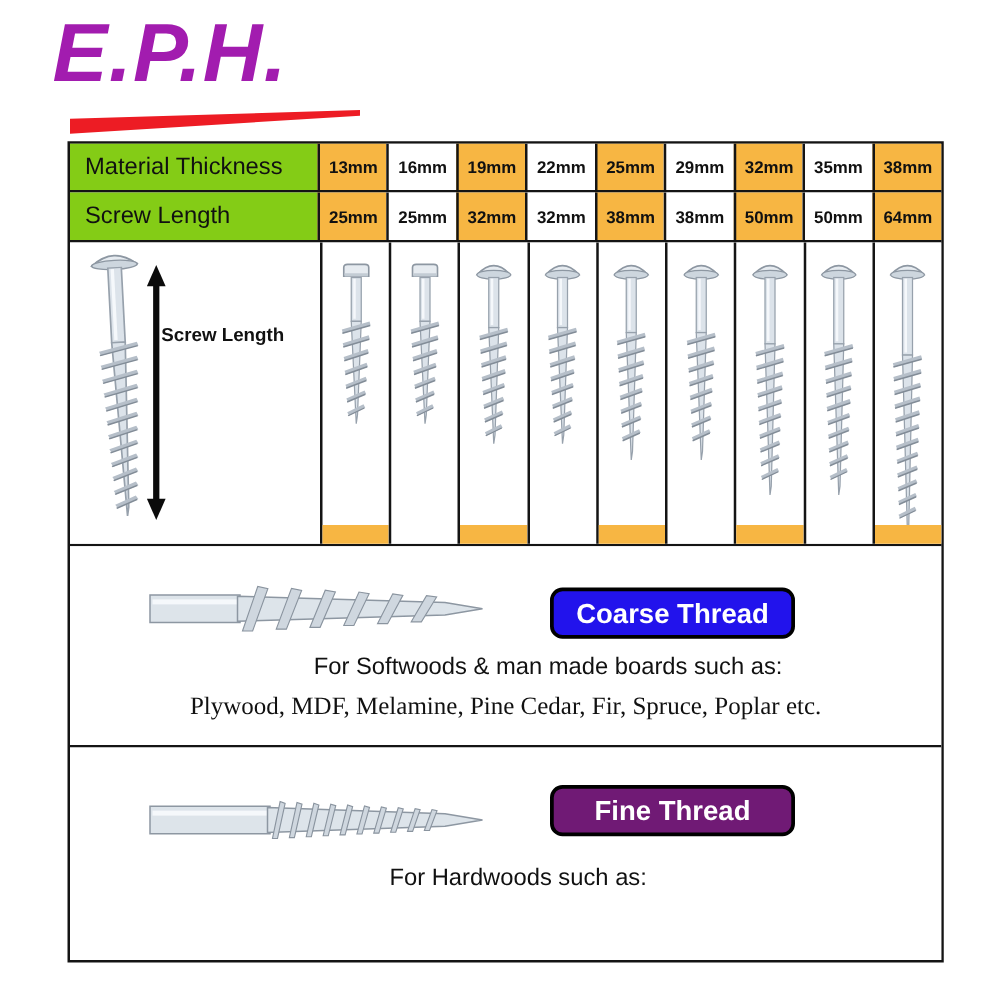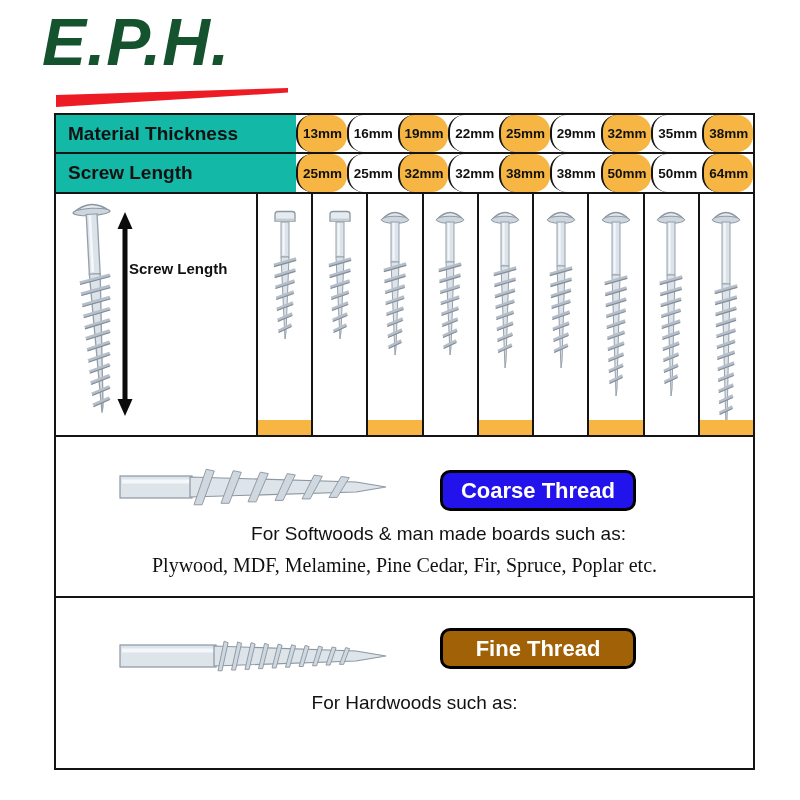--- a/index.html
+++ b/index.html
@@ -1,36 +1,36 @@
 <!DOCTYPE html>
 <html style="--hi: #f7b643; --border: #141414;"><head>
 <meta charset="utf-8">
 <style>
   html,body{margin:0;padding:0;background:#ffffff;}
   body{font-family:"Liberation Sans",sans-serif;color:#111;}
   .canvas{position:relative;width:800px;height:800px;background:#fff;overflow:hidden;}
 
   
   .logo-text{position:absolute;left:42px;top:4px;font-size:66px;font-weight:bold;
-    font-style:italic;letter-spacing:1px;color:#14532d;}
+    font-style:italic;letter-spacing:1px;color:#a21caf;}
   .swoosh{position:absolute;left:56px;top:88px;}
 
   
   .box{position:absolute;left:54px;top:113px;width:701px;height:657px;
     box-sizing:border-box;border:2.5px solid var(--border);display:flex;flex-direction:column;}
 
   
   .trow{display:flex;border-bottom:2px solid var(--border);}
   .trow.r1{height:37px;}
   .trow.r2{height:38px;}
-  .tlabel{width:240px;box-sizing:border-box;display:flex;align-items:center;
-    padding-left:12px;font-size:19px;background:#14b8a6;font-weight:bold;}
+  .tlabel{width:198px;box-sizing:border-box;display:flex;align-items:center;
+    padding-left:12px;font-size:19px;background:#84cc16;}
   .tcells{flex:1;display:flex;}
   .tcell{flex:1;display:flex;align-items:center;justify-content:center;
-    border-left:2px solid var(--border);font-size:13.5px;font-weight:bold;background:#fff;border-radius:16px;}
+    border-left:2px solid var(--border);font-size:13.5px;font-weight:bold;background:#fff;}
   .tcell.hi{background:var(--hi);}
 
   
   .srow{height:241px;border-bottom:2px solid var(--border);display:flex;}
   .guide{width:200px;box-sizing:border-box;position:relative;background:#fff;}
   .guide-screw{position:absolute;left:12px;top:8px;transform:rotate(-3deg);transform-origin:top center;}
   .guide-arrow{position:absolute;left:60px;top:18px;}
   .guide-text{position:absolute;left:73px;top:66px;width:122px;}
   .gt-h{font-size:15px;font-weight:bold;margin-bottom:14px;}
   .gt-p{font-size:14.5px;line-height:1.32;white-space:pre-line;}
@@ -417,18 +417,18 @@
             <polygon points="113.5,44.07570422535211 119.6,15.924295774647886 123.6,17.3 117.5,44.07570422535211" fill="#cfd7df" stroke="#8a949f" stroke-width="0.9"></polygon>
             <polygon points="127.0,43.36267605633803 133.1,16.637323943661972 137.1,18.0 131.1,43.36267605633803" fill="#cfd7df" stroke="#8a949f" stroke-width="0.9"></polygon>
             <polygon points="140.5,42.649647887323944 146.6,17.350352112676056 150.6,18.6 144.6,42.649647887323944" fill="#cfd7df" stroke="#8a949f" stroke-width="0.9"></polygon>
             <polygon points="154.0,41.936619718309856 160.1,18.06338028169014 164.1,19.3 158.1,41.936619718309856" fill="#cfd7df" stroke="#8a949f" stroke-width="0.9"></polygon>
             <polygon points="167.5,41.223591549295776 173.6,18.776408450704224 177.6,19.9 171.6,41.223591549295776" fill="#cfd7df" stroke="#8a949f" stroke-width="0.9"></polygon>
             <polygon points="181.0,40.510563380281695 187.1,19.489436619718308 191.1,20.5 185.1,40.510563380281695" fill="#cfd7df" stroke="#8a949f" stroke-width="0.9"></polygon>
             <polygon points="194.5,39.7975352112676 200.6,20.202464788732396 204.6,21.2 198.6,39.7975352112676" fill="#cfd7df" stroke="#8a949f" stroke-width="0.9"></polygon>
             <polygon points="208.0,39.08450704225352 214.1,20.91549295774648 218.1,21.8 212.1,39.08450704225352" fill="#cfd7df" stroke="#8a949f" stroke-width="0.9"></polygon>
             <polygon points="221.5,38.37147887323944 227.6,21.628521126760564 231.6,22.5 225.6,38.37147887323944" fill="#cfd7df" stroke="#8a949f" stroke-width="0.9"></polygon>
           </svg></div>
-      <div class="pill" style="background: #a16207;">Fine Thread</div>
+      <div class="pill" style="background: #701a75;">Fine Thread</div>
       <div class="sline1">For Hardwoods such as:</div>
     </section>
 
   </div>
 </div>
 
 </body></html>

